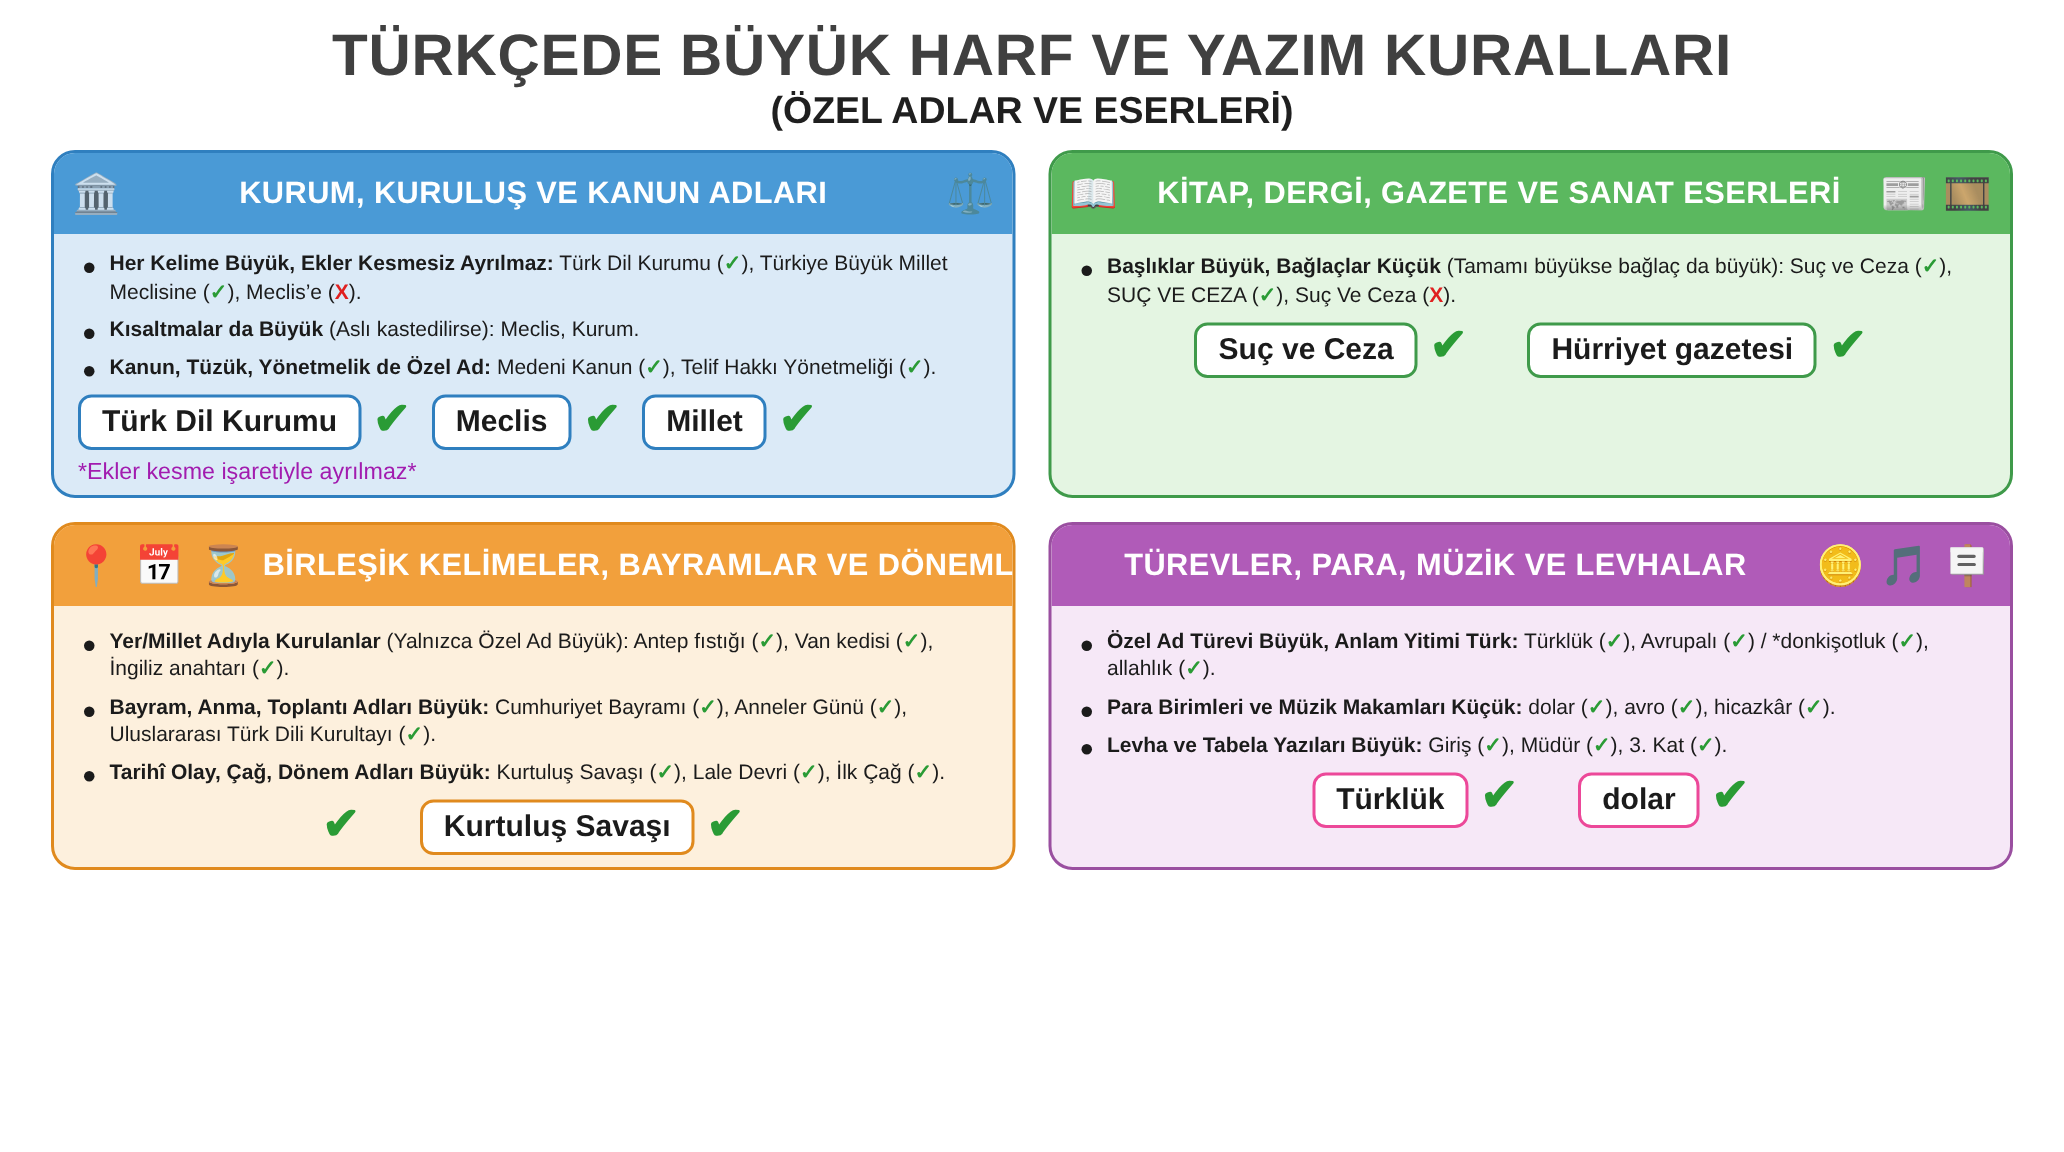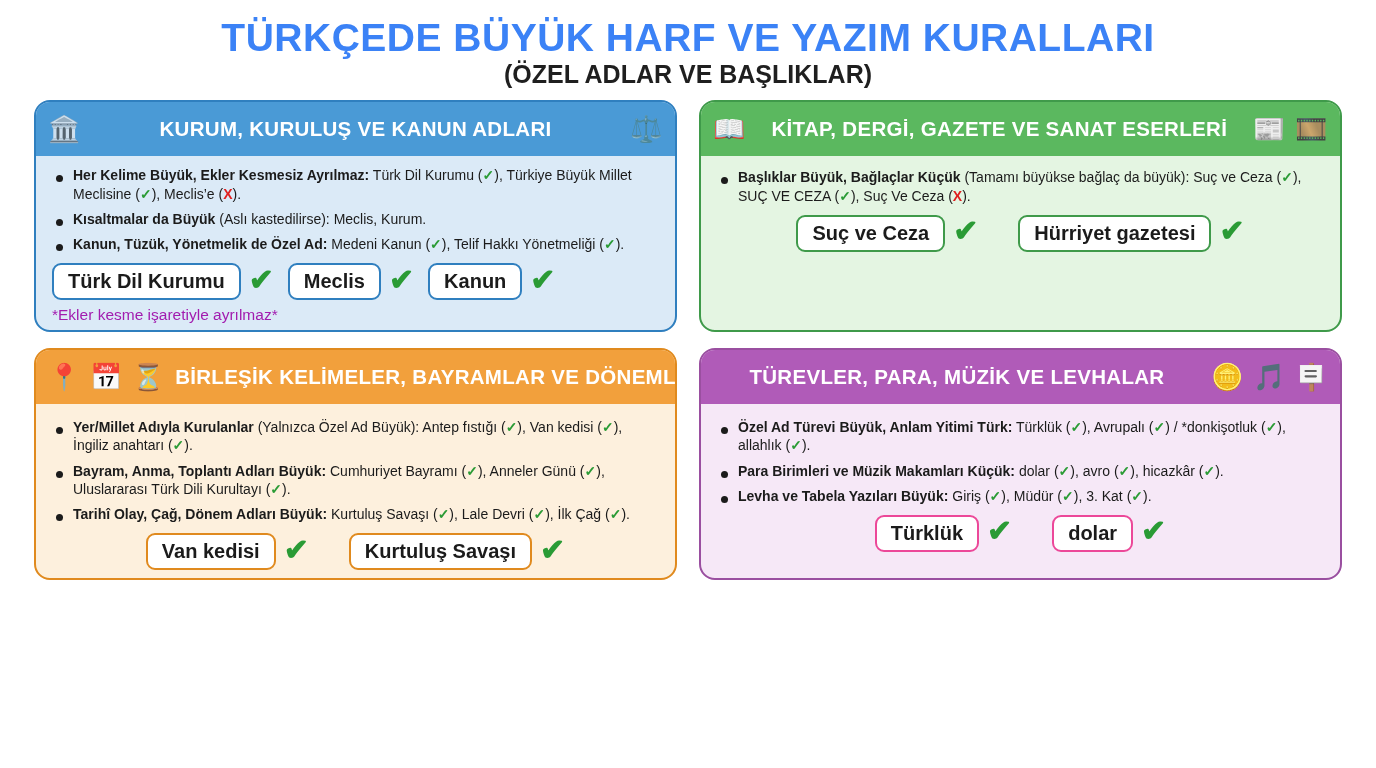--- a/index.html
+++ b/index.html
@@ -21,21 +21,21 @@
     box-sizing: border-box;
     padding: 10px 34px 8px 34px;
   }
 
   
   .main-title {
     text-align: center;
     font-size: 39px;
     font-weight: bold;
     letter-spacing: 0.5px;
-    color: #3b82f6;
+    color: #404040;
     margin: 8px 0 2px 0;
     line-height: 1.05;
   }
   .sub-title {
     text-align: center;
     font-size: 25px;
     font-weight: bold;
     color: #1f1f1f;
     margin: 0 0 12px 0;
     line-height: 1.1;
@@ -171,21 +171,21 @@
   .card.green .card-body  { padding-top: 12px; }
   .card.orange .card-body { padding-top: 14px; }
   .card.purple .card-body { padding-top: 14px; }
 </style>
 </head>
 <body>
 
 <div class="page">
 
   <h1 class="main-title">TÜRKÇEDE BÜYÜK HARF VE YAZIM KURALLARI</h1>
-  <h2 class="sub-title">(ÖZEL ADLAR VE BAŞLIKLAR)</h2>
+  <h2 class="sub-title">(ÖZEL ADLAR VE ESERLERİ)</h2>
 
   <div class="grid">
 
     <section class="card blue">
       <div class="card-head">
         <span class="head-icons">🏛️</span>
         <span class="head-title">KURUM, KURULUŞ VE KANUN ADLARI</span>
         <span class="head-icons">⚖️</span>
       </div>
       <div class="card-body">
@@ -203,21 +203,21 @@
         <div class="chips left">
           <span class="chip-group">
             <span class="chip">Türk Dil Kurumu</span>
             <span class="tick">✔</span>
           </span>
           <span class="chip-group">
             <span class="chip">Meclis</span>
             <span class="tick">✔</span>
           </span>
           <span class="chip-group">
-            <span class="chip">Kanun</span>
+            <span class="chip">Millet</span>
             <span class="tick">✔</span>
           </span>
         </div>
         <div class="footnote">*Ekler kesme işaretiyle ayrılmaz*</div>
       </div>
     </section>
 
     <section class="card green">
       <div class="card-head">
         <span class="head-icons">📖</span>
@@ -258,21 +258,20 @@
           </li>
           <li>
             <span class="lead">Bayram, Anma, Toplantı Adları Büyük:</span><span> Cumhuriyet Bayramı (<span class="ok">✓</span>), Anneler Günü (<span class="ok">✓</span>), Uluslararası Türk Dili Kurultayı (<span class="ok">✓</span>).</span>
           </li>
           <li>
             <span class="lead">Tarihî Olay, Çağ, Dönem Adları Büyük:</span><span> Kurtuluş Savaşı (<span class="ok">✓</span>), Lale Devri (<span class="ok">✓</span>), İlk Çağ (<span class="ok">✓</span>).</span>
           </li>
         </ul>
         <div class="chips center">
           <span class="chip-group">
-            <span class="chip">Van kedisi</span>
             <span class="tick">✔</span>
           </span>
           <span class="chip-group">
             <span class="chip">Kurtuluş Savaşı</span>
             <span class="tick">✔</span>
           </span>
         </div>
       </div>
     </section>
 

